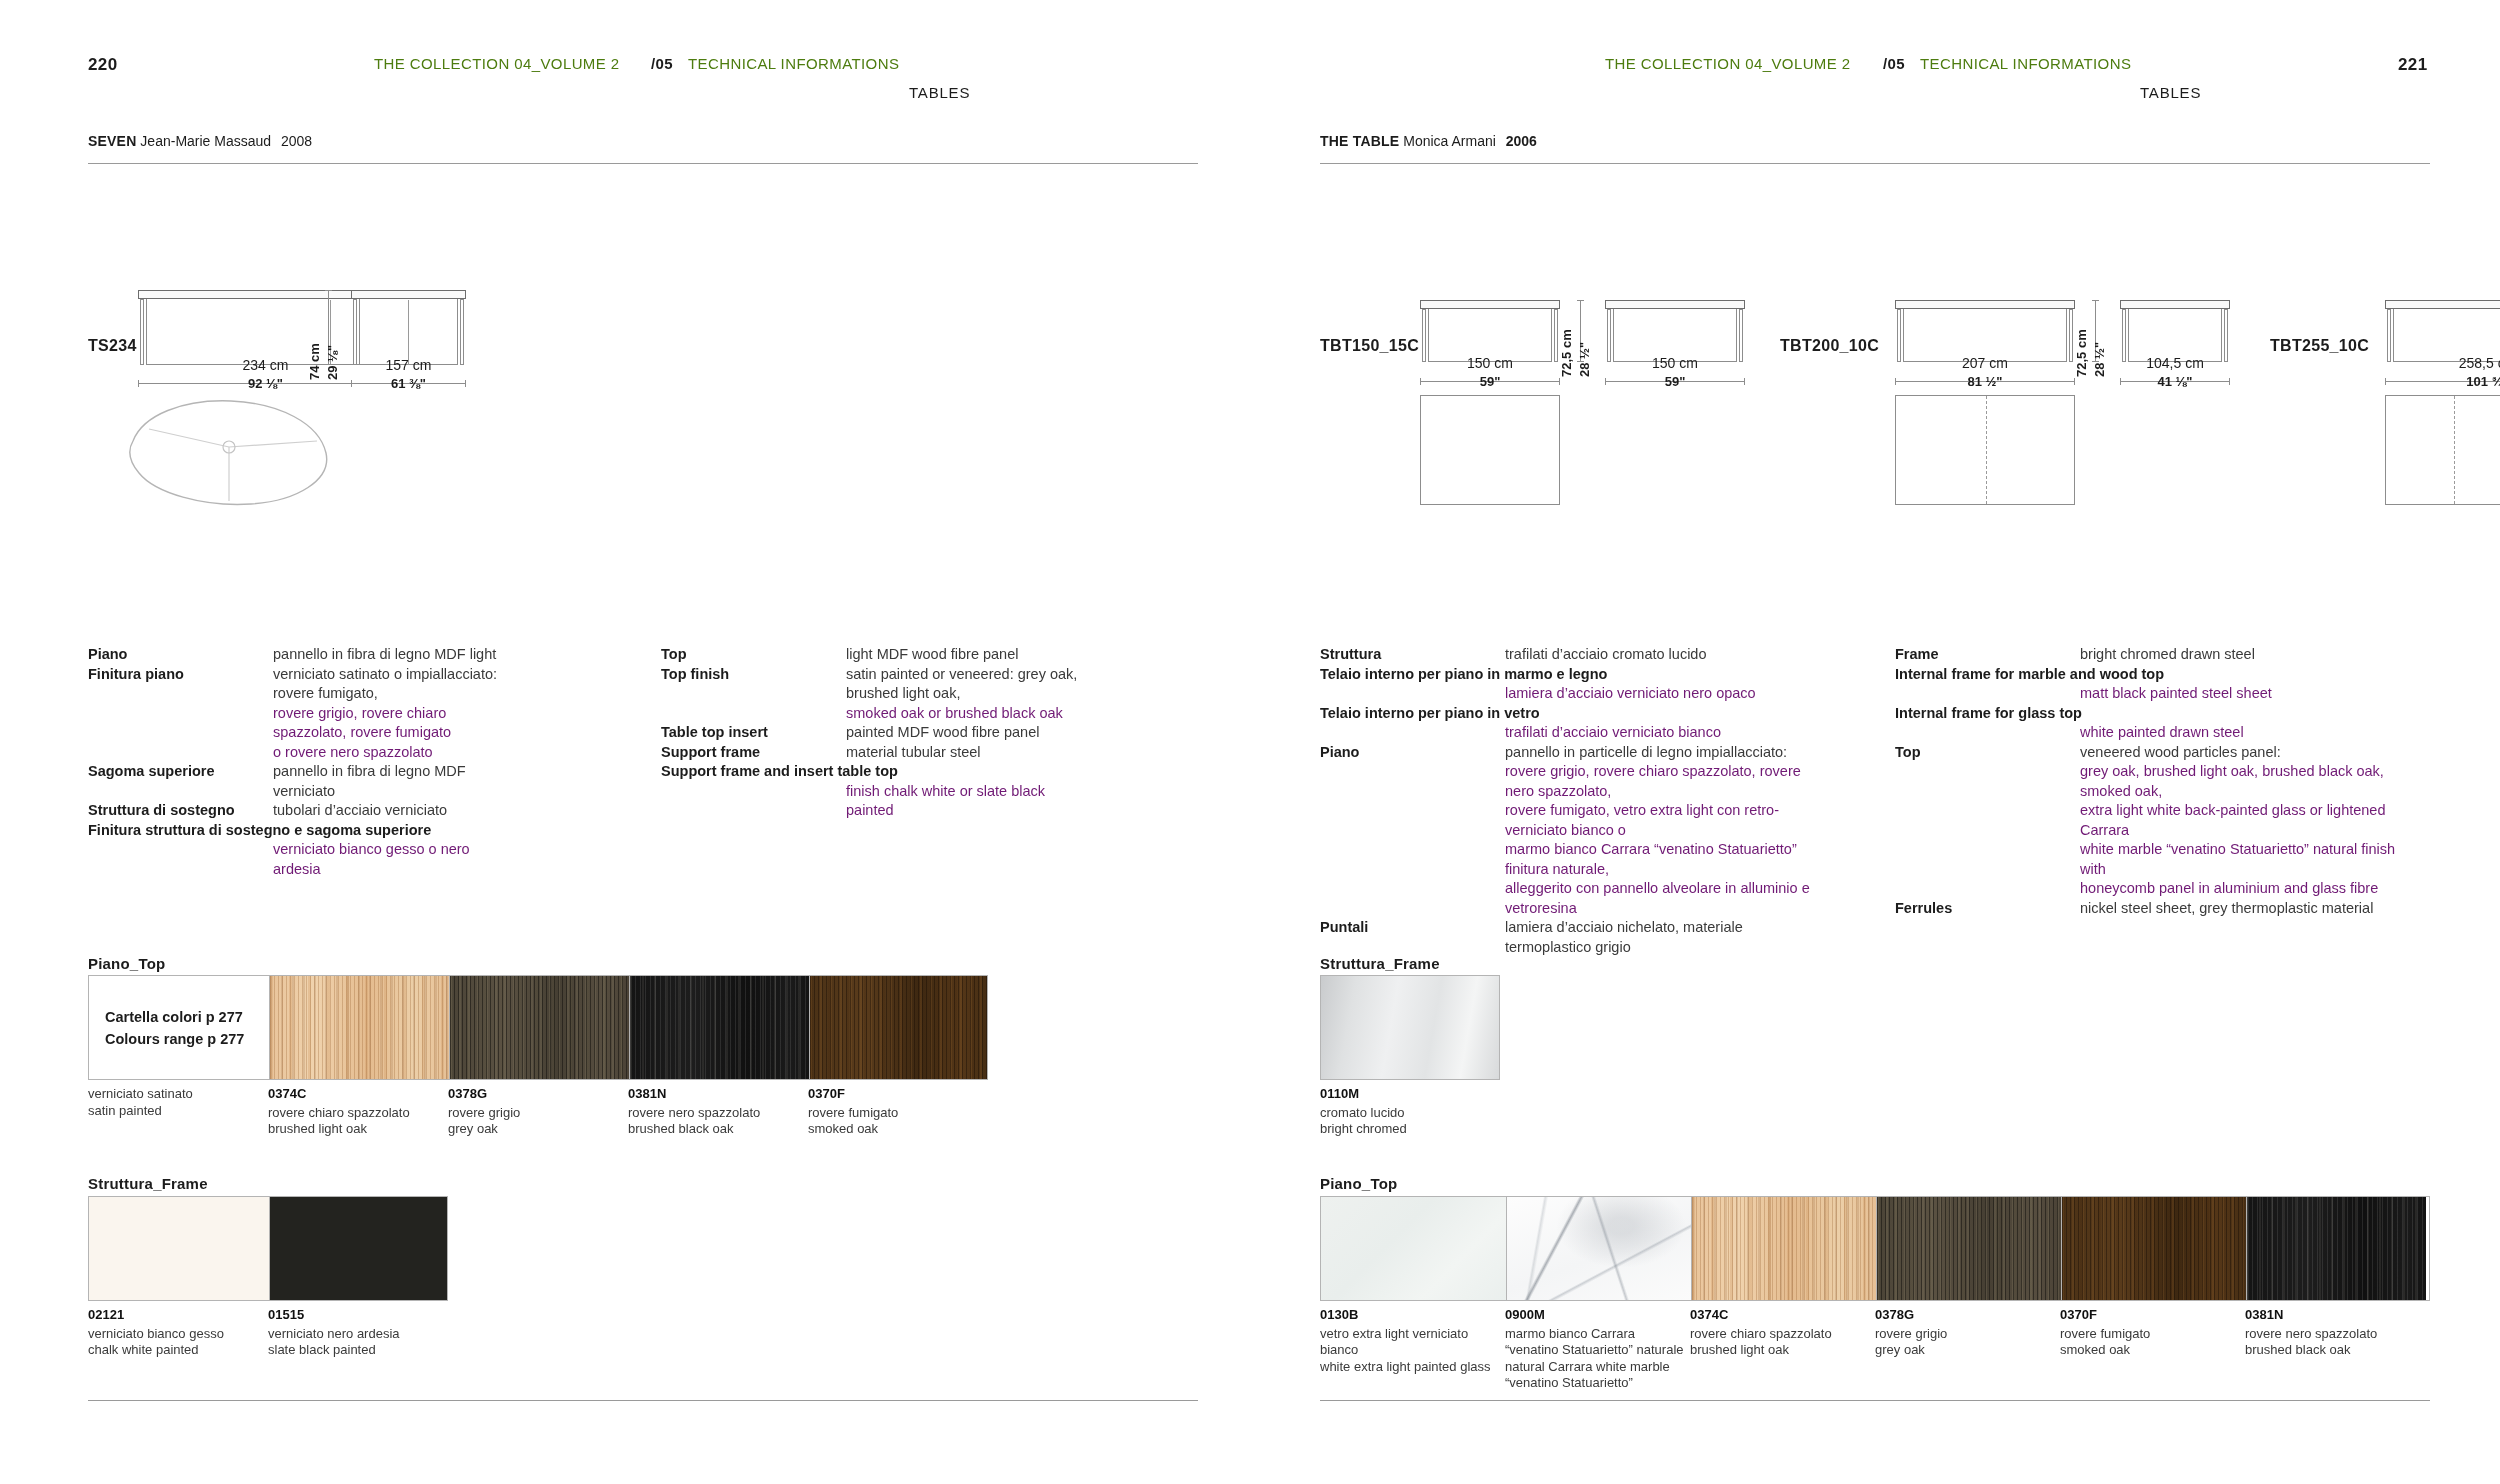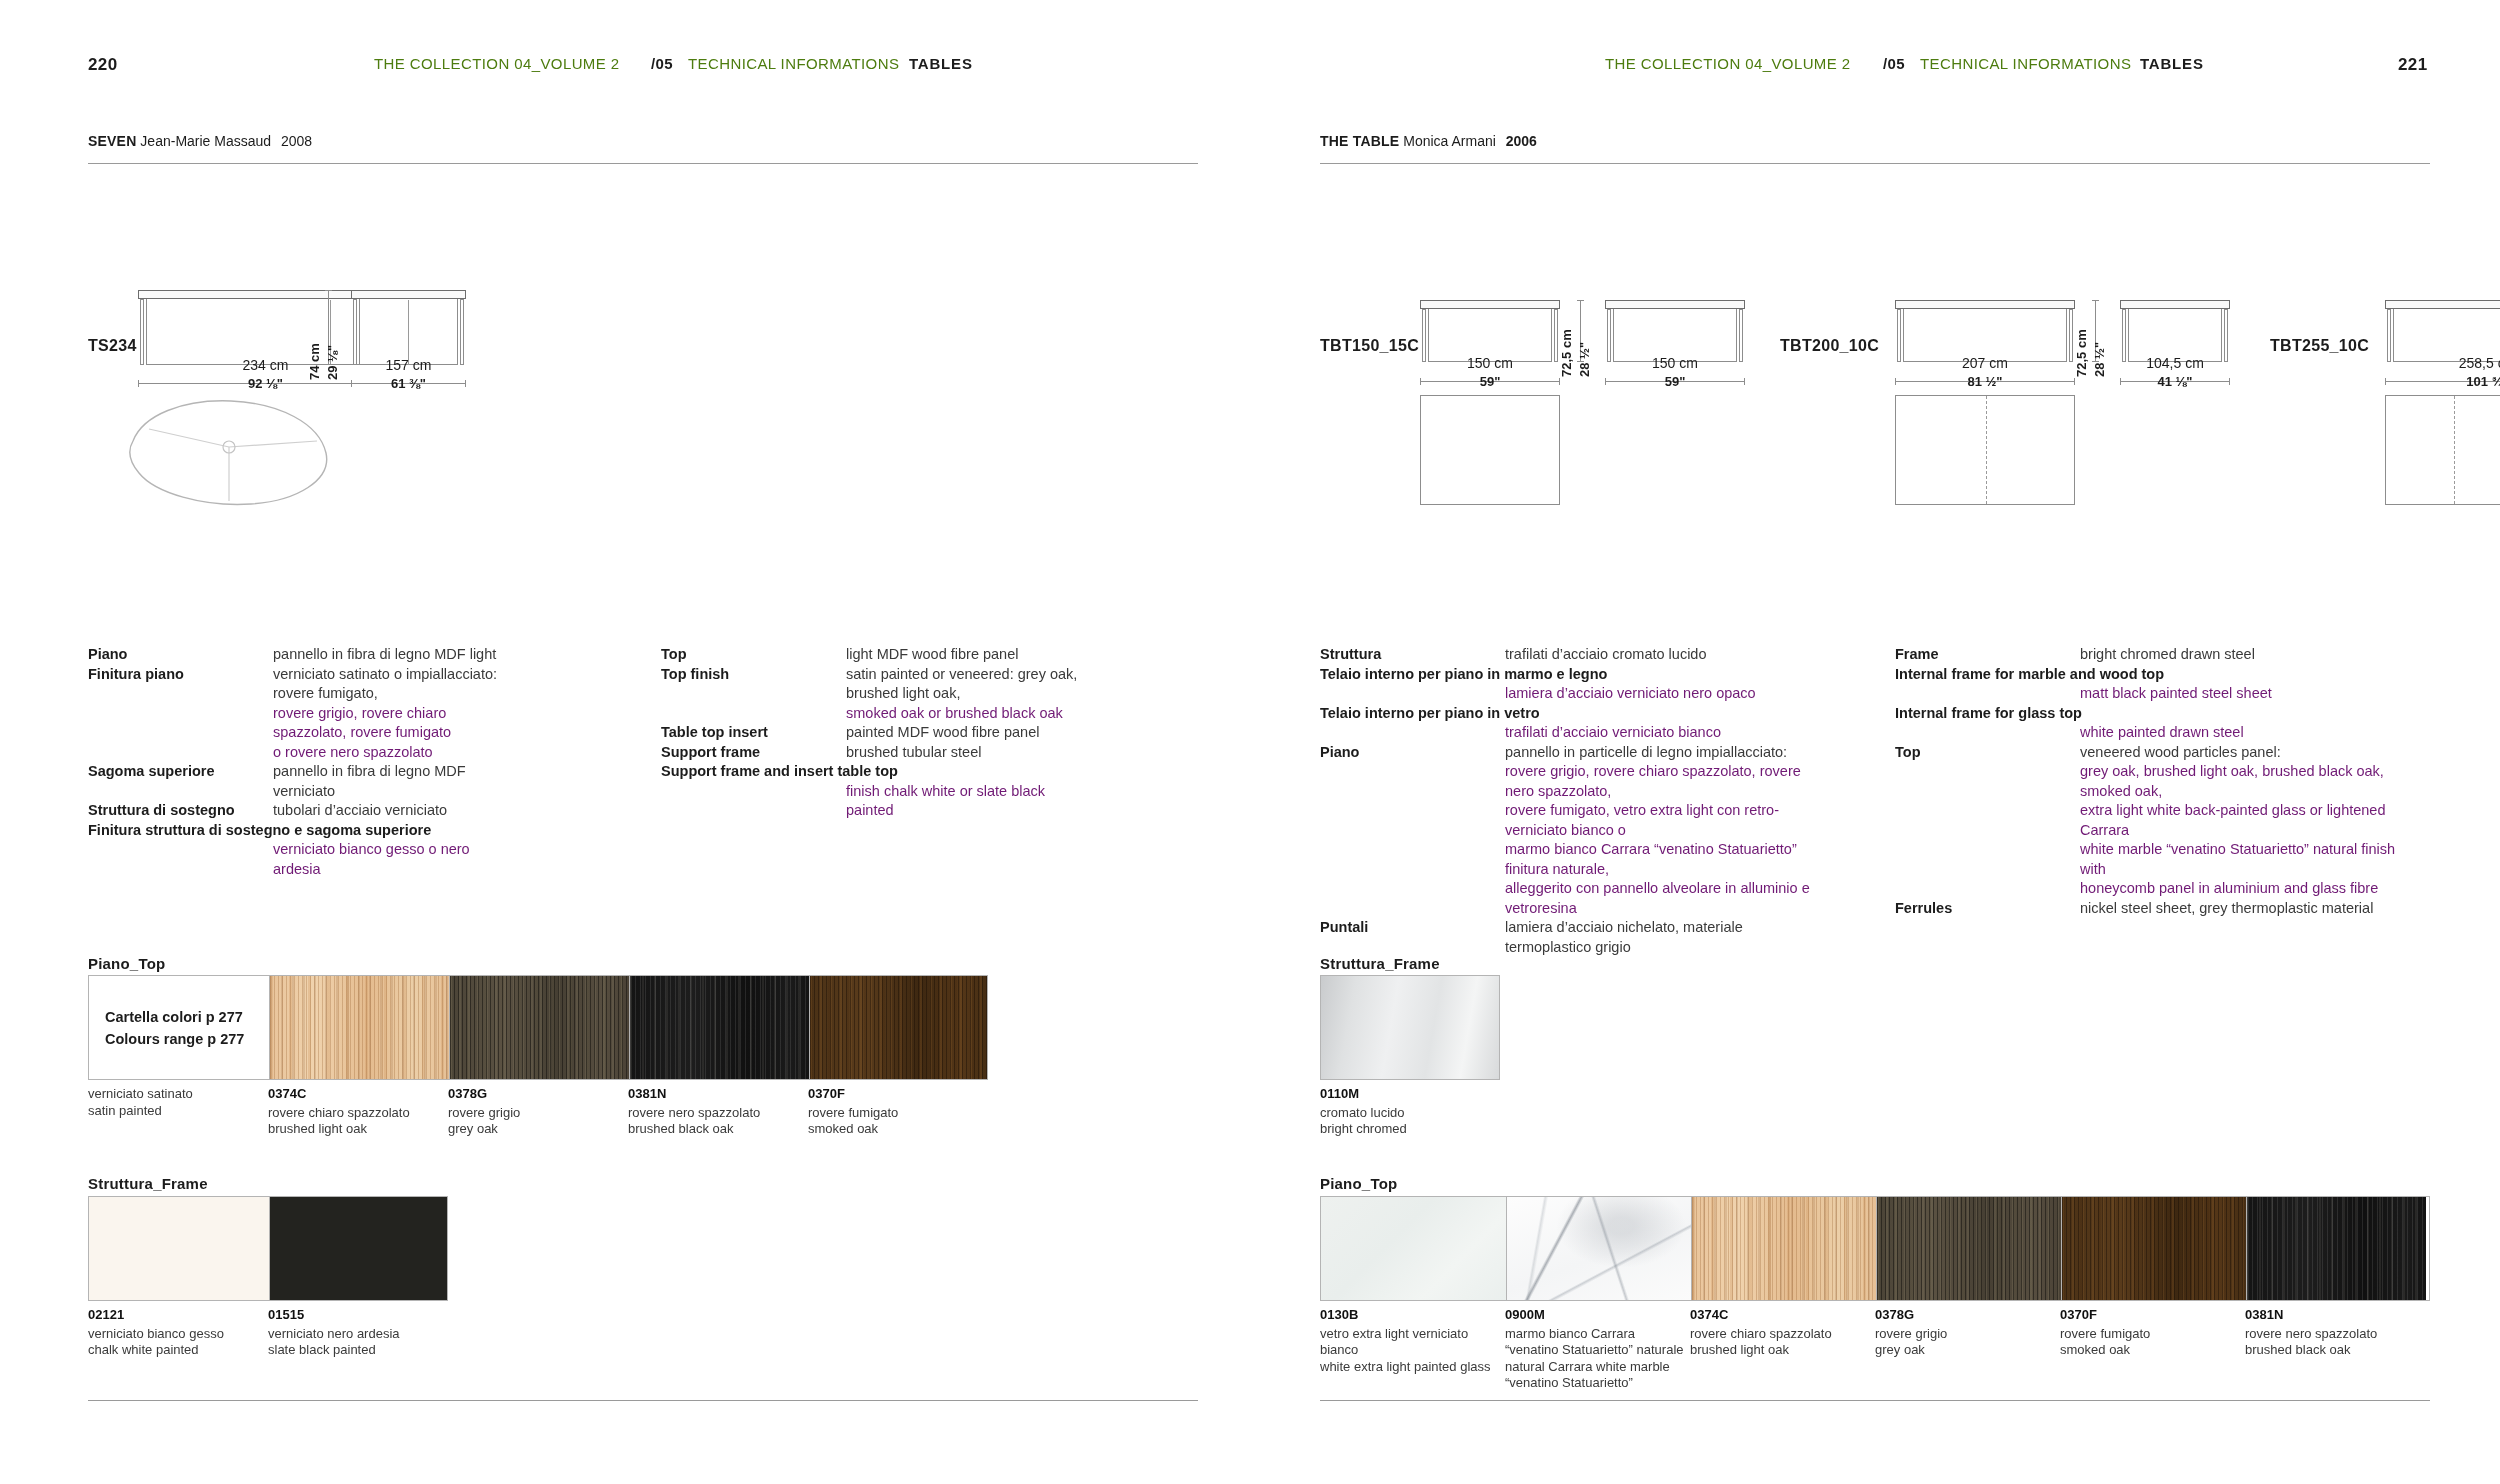--- a/index.html
+++ b/index.html
@@ -13,21 +13,21 @@
   .spread { position: relative; width: 2500px; height: 1484px; }
   .page { position: absolute; top: 0; height: 1484px; }
   .page-left  { left: 16px;    width: 1250px; }
   .page-right { left: 1250px; width: 1250px; }
 
   
   .hdr { position: absolute; top: 55px; font-size: 15px; letter-spacing: .4px; white-space: nowrap; }
   .hdr-folio { font-weight: bold; font-size: 17px; }
   .hdr-grey { color: #4d7c0f; }
   .hdr-sec  { font-weight: bold; }
-  .hdr-cat  { font-weight: bold; letter-spacing: .8px; }
+  .hdr-cat  { font-weight: normal; letter-spacing: .8px; margin-top: 29px; }
 
   
   .prod-title { position: absolute; font-size: 14px; white-space: nowrap; }
   .prod-title b { font-weight: bold; letter-spacing: .2px; }
   .prod-title .designer { font-weight: normal; }
   .rule { position: absolute; height: 1px; background: #9a9a9a; }
 
   
   .dwg-code { position: absolute; font-weight: bold; font-size: 16px; letter-spacing: .3px; white-space: nowrap; }
   .tbl-elev { position: absolute; }
@@ -245,21 +245,21 @@
         <div class="spec-key">Top finish</div>
         <div class="spec-val">satin painted or veneered: grey oak, brushed light oak,</div>
       </div>
       <div class="spec-val-indent">smoked oak or brushed black oak</div>
       <div class="spec-row">
         <div class="spec-key">Table top insert</div>
         <div class="spec-val">painted MDF wood fibre panel</div>
       </div>
       <div class="spec-row">
         <div class="spec-key">Support frame</div>
-        <div class="spec-val">brushed tubular steel</div>
+        <div class="spec-val">material tubular steel</div>
       </div>
       <div class="spec-key wide">Support frame and insert table top</div>
       <div class="spec-val-indent">finish chalk white or slate black painted</div>
     </div>
 
     <div class="swatch-title" style="left:72px; top:955px;">Piano_Top</div>
     <div class="strip" style="left:72px; top:975px; width:900px; height:105px;">
       <div class="sw" style="width:180px; background:#fff;">
         <div class="sw-note">
           <span>Cartella colori p 277</span>

